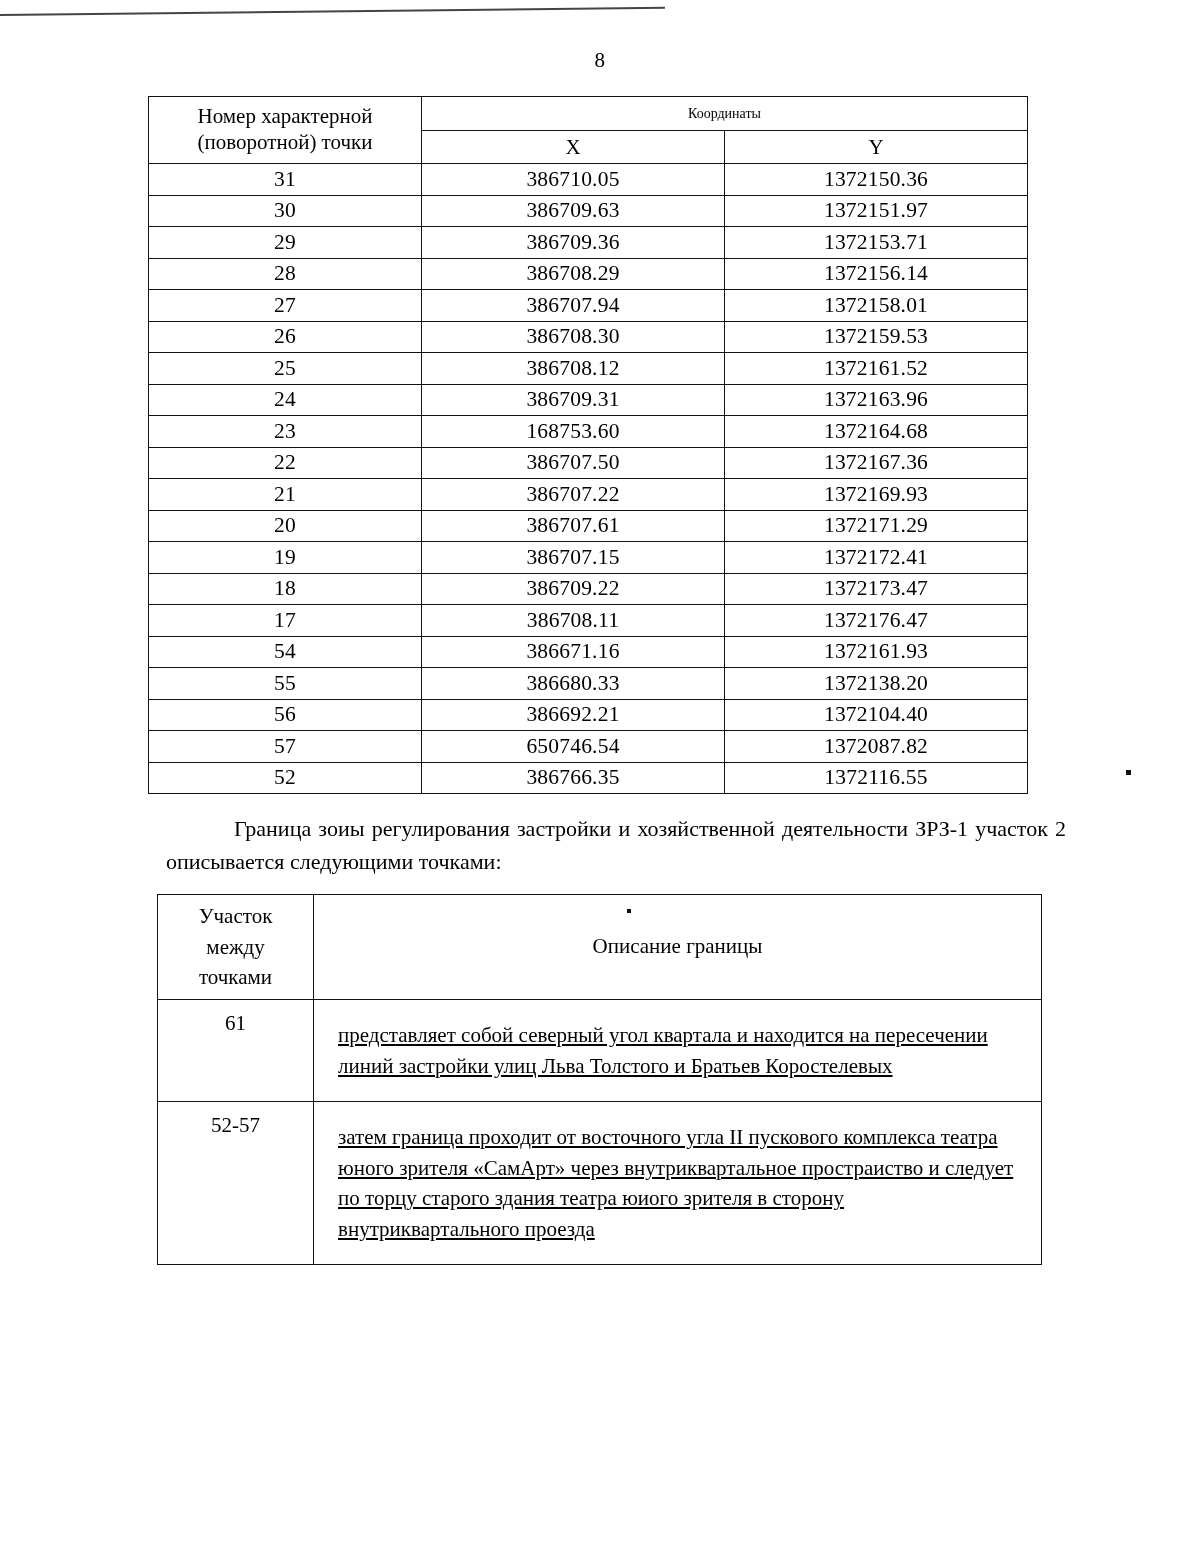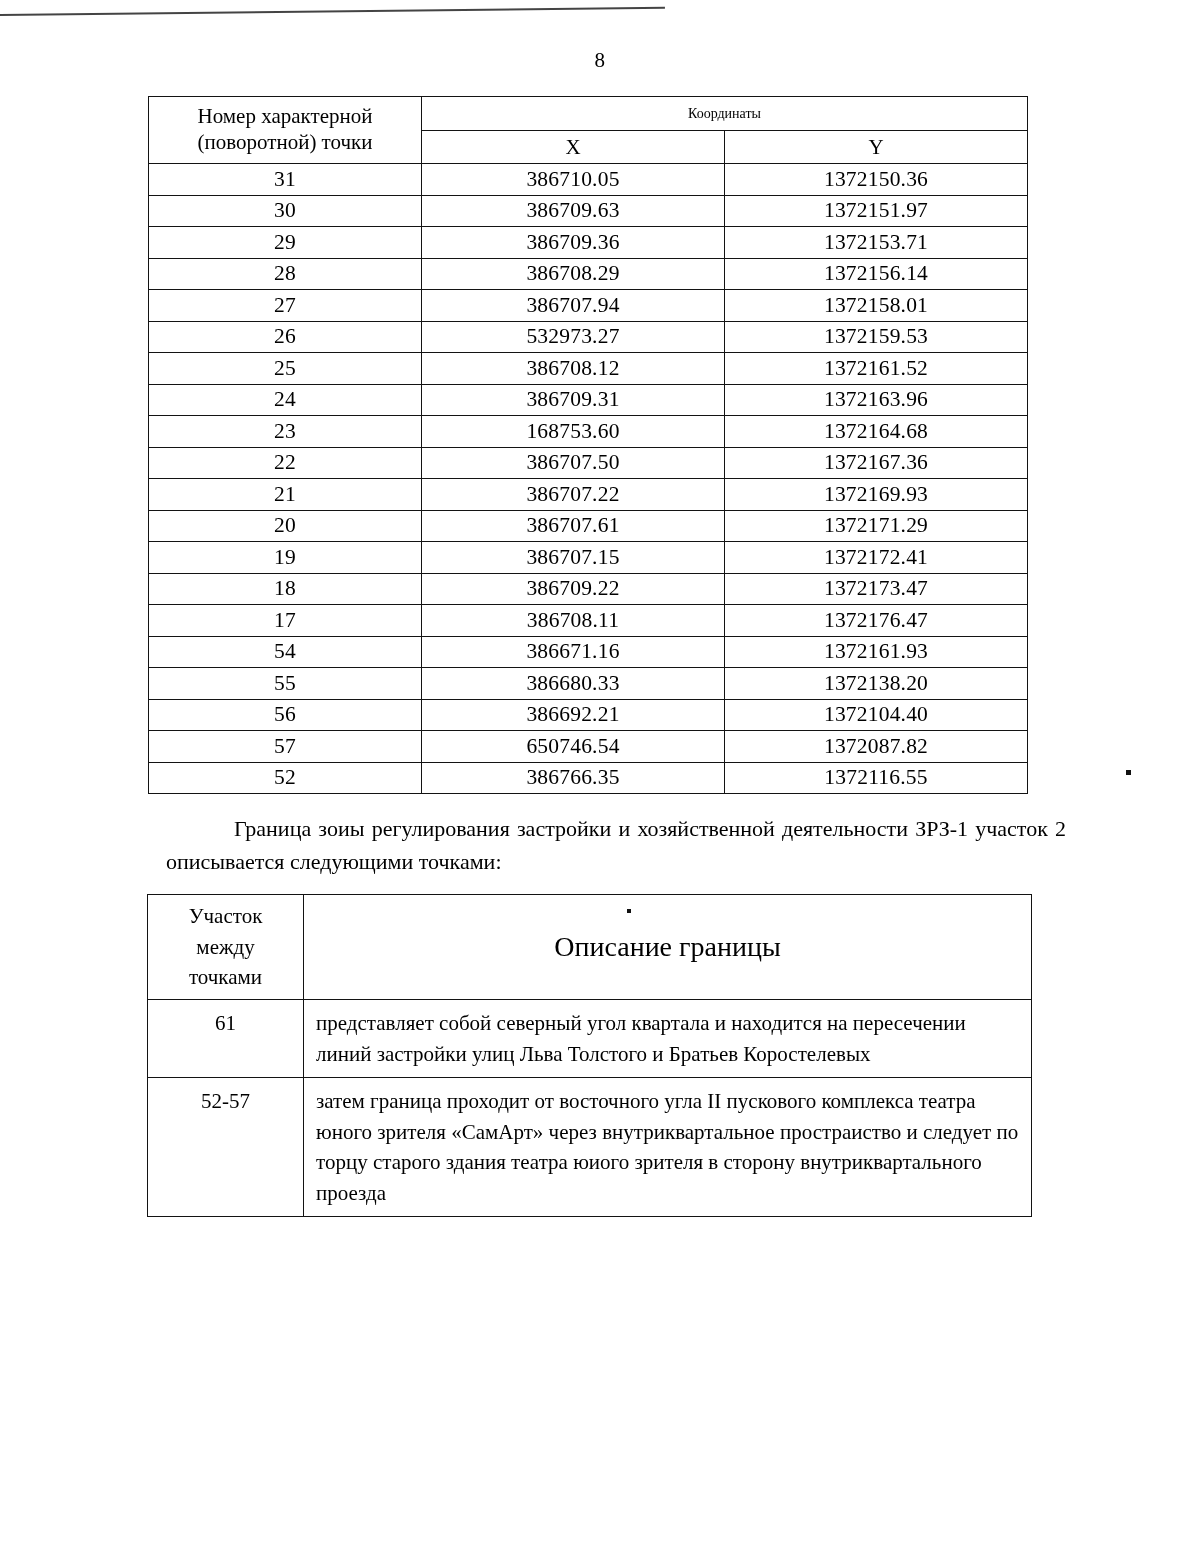--- a/index.html
+++ b/index.html
@@ -95,21 +95,21 @@
     font-size: 22px;
     line-height: 1.5;
     text-align: justify;
     text-indent: 68px;
     hyphens: none;
   }
 
   
   .desc-table {
     position: absolute;
-    left: 147px;
+    left: 157px;
     top: 894px;
     width: 885px;
     border-collapse: collapse;
     table-layout: fixed;
   }
   .desc-table td, .desc-table th {
     border: 1.6px solid #131313;
     vertical-align: top;
     font-weight: normal;
   }
@@ -121,33 +121,34 @@
     line-height: 1.42;
   }
   .desc-table .head-seg {
     vertical-align: middle;
     padding: 6px 4px;
     line-height: 1.46;
   }
   .desc-table .head-desc {
     text-align: center;
     vertical-align: middle;
-    font-size: 28px;
+    font-size: 21px;
     padding: 6px 4px;
   }
   .desc-table .desc-col {
     text-align: justify;
     font-size: 21px;
     line-height: 1.47;
     padding: 8px 10px 7px 12px;
     text-align-last: left;
   }
   .desc-table .desc-col p {
-    margin: 0;
+    margin: 12px;
     text-align: justify;
+    text-decoration: underline;
   }
   .desc-table .desc-col p:last-child {
     text-align: left;
   }
 </style>
 </head>
 <body>
 
 <div id="page">
 
@@ -192,21 +193,21 @@
           <td class="col-x">386708.29</td>
           <td class="col-y">1372156.14</td>
         </tr>
         <tr>
           <td>27</td>
           <td class="col-x">386707.94</td>
           <td class="col-y">1372158.01</td>
         </tr>
         <tr>
           <td>26</td>
-          <td class="col-x">532973.27</td>
+          <td class="col-x">386708.30</td>
           <td class="col-y">1372159.53</td>
         </tr>
         <tr>
           <td>25</td>
           <td class="col-x">386708.12</td>
           <td class="col-y">1372161.52</td>
         </tr>
         <tr>
           <td>24</td>
           <td class="col-x">386709.31</td>

